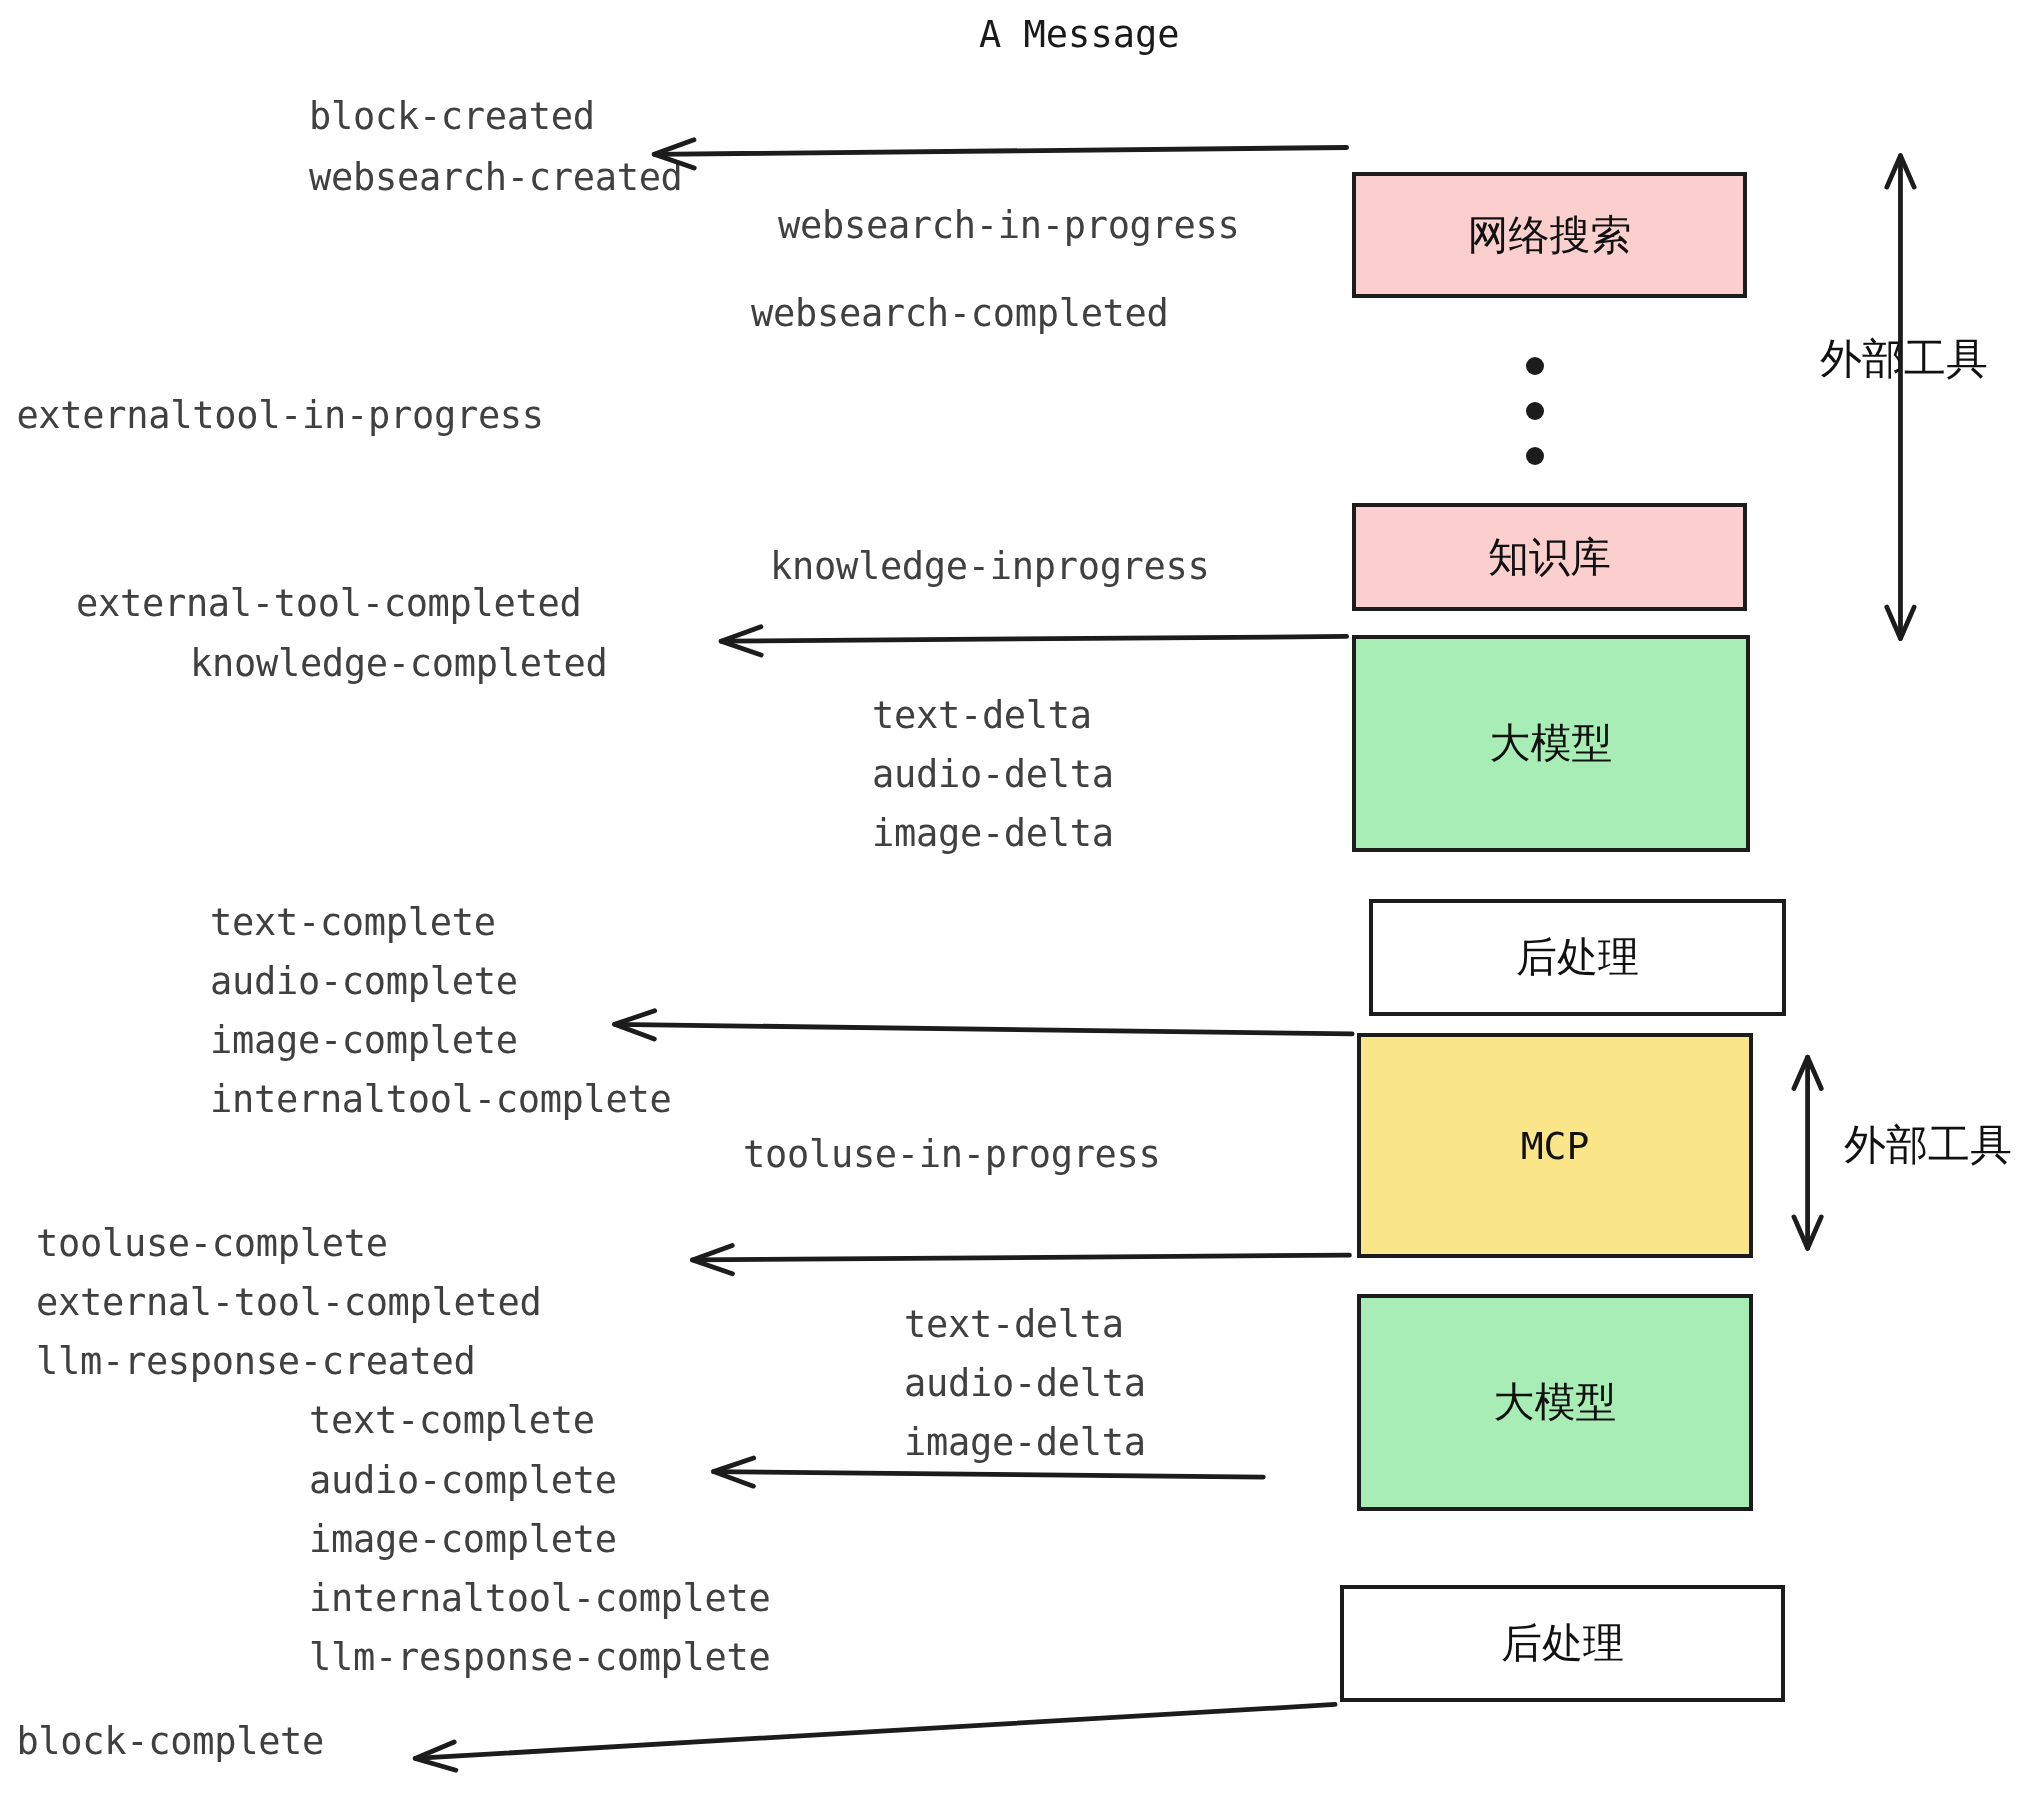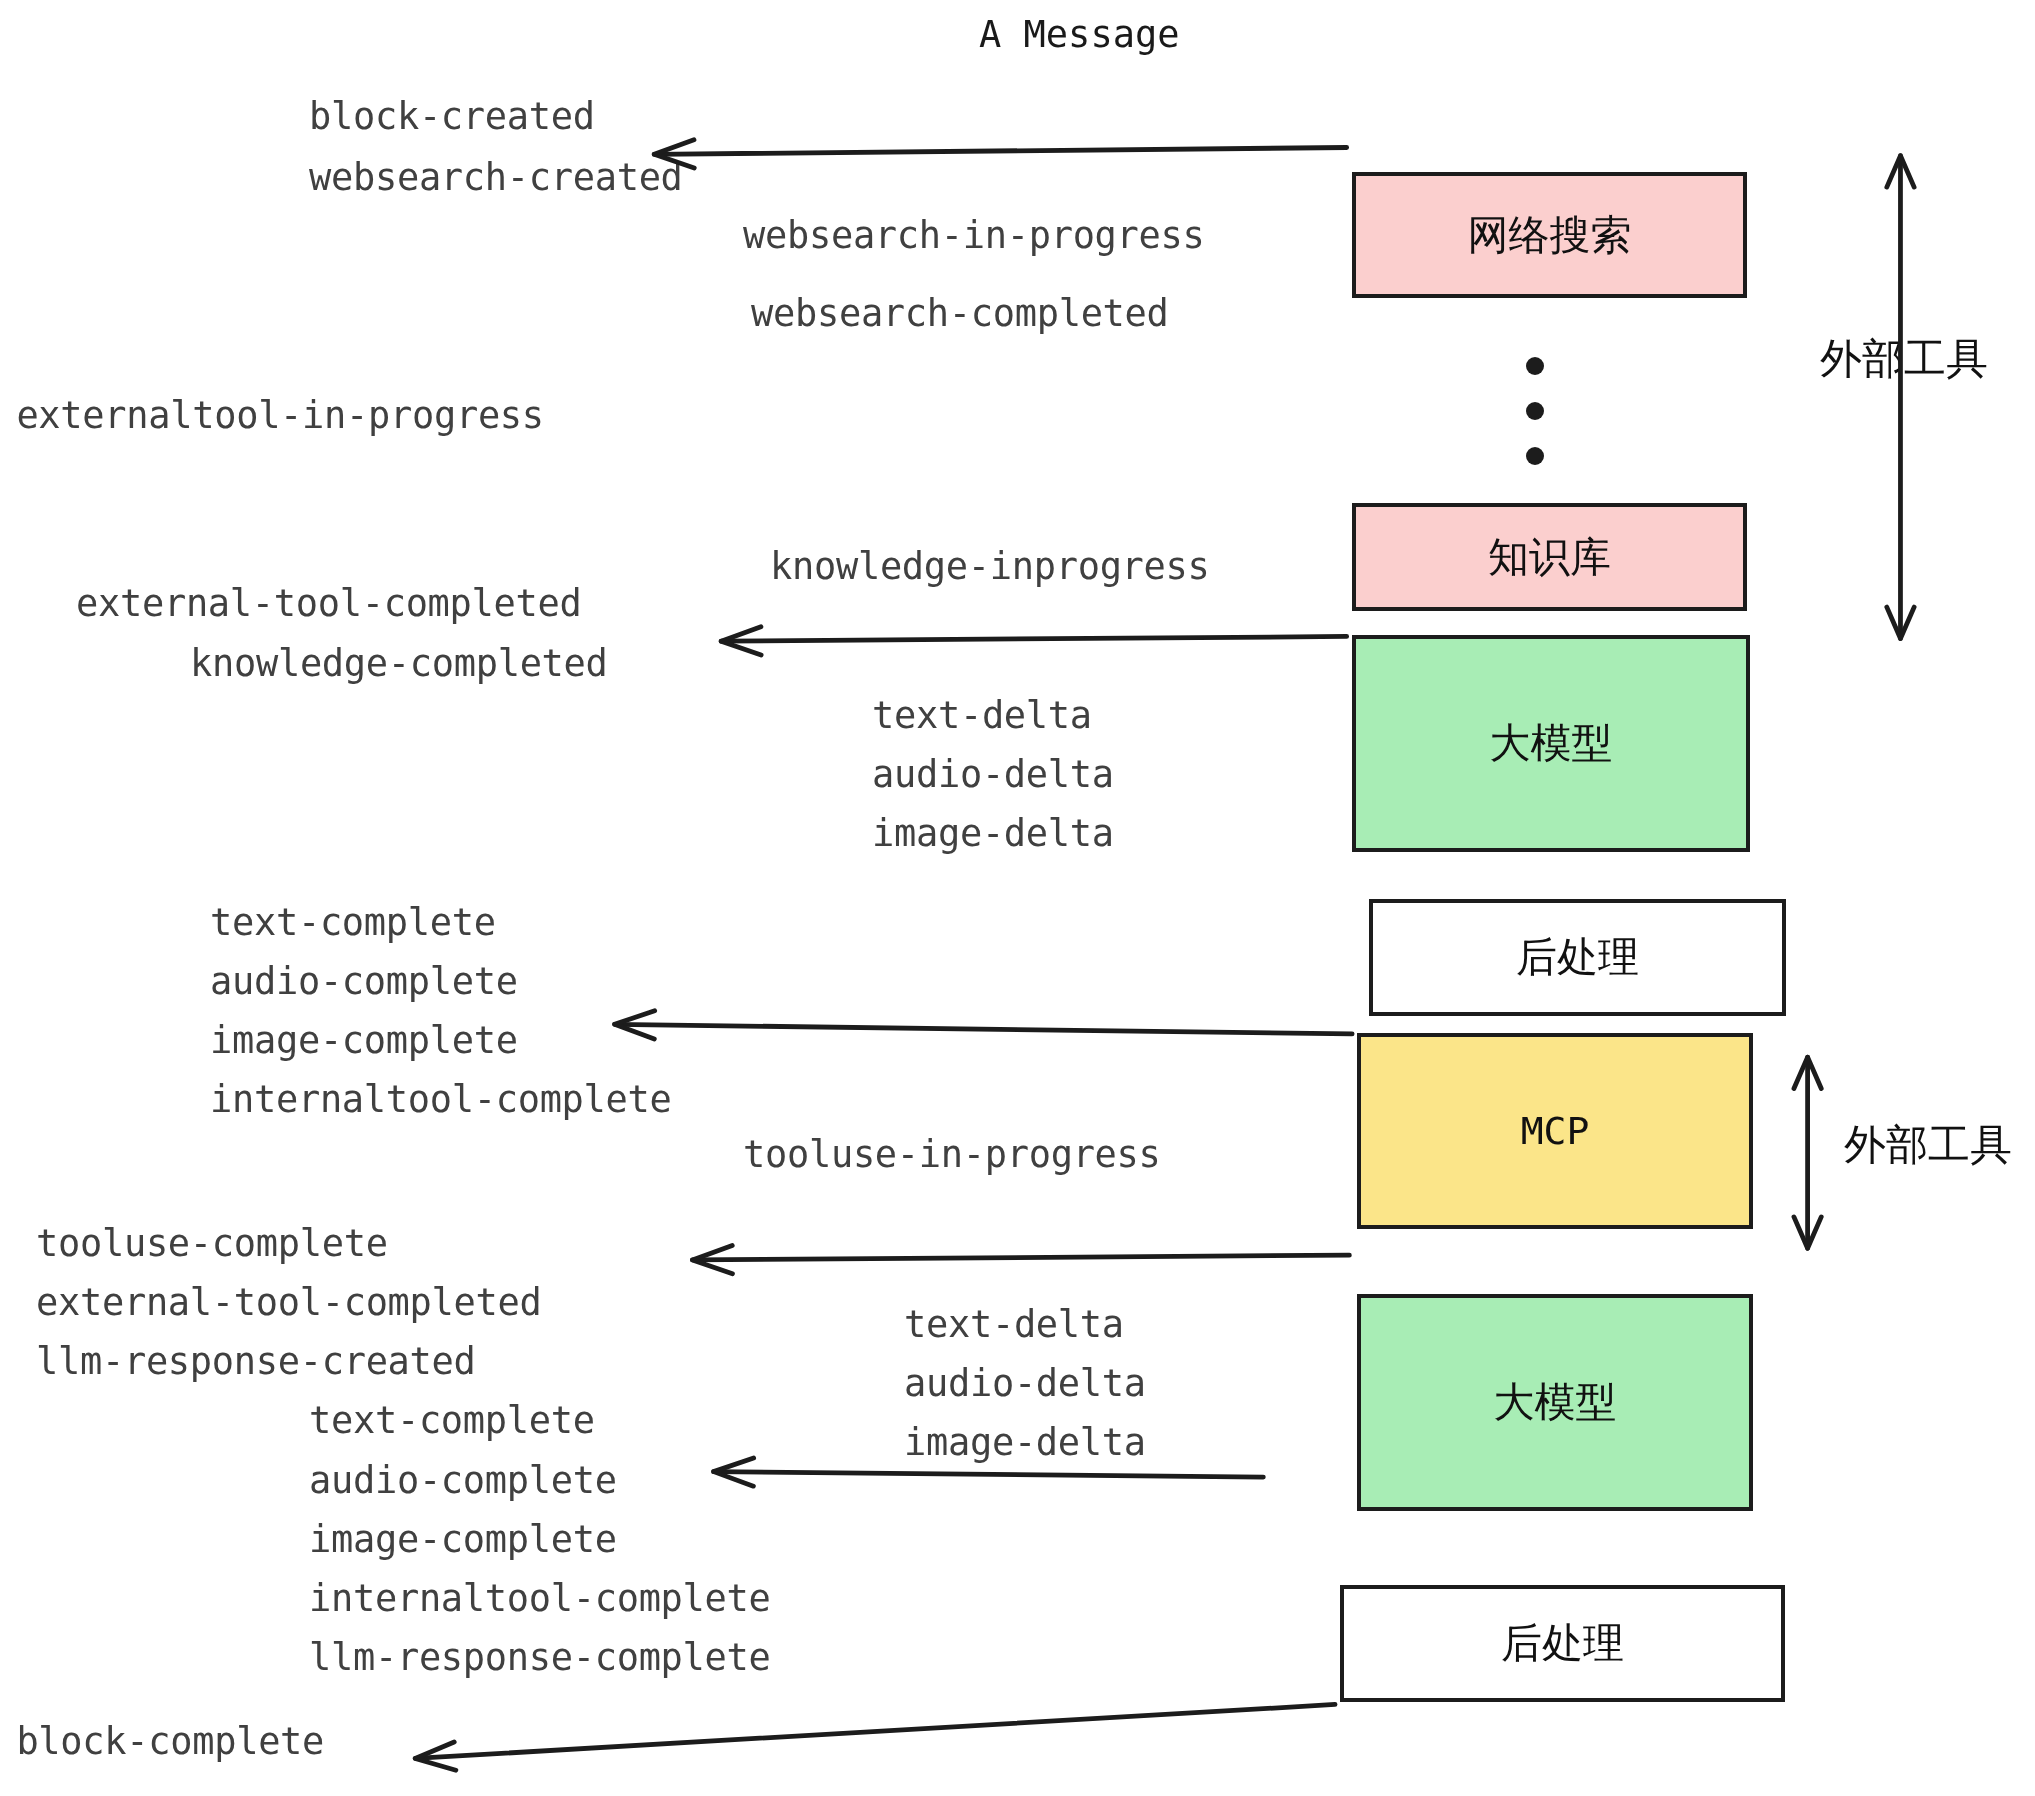--- a/index.html
+++ b/index.html
@@ -74,21 +74,21 @@
 </head>
 <body>
 
 <div id="canvas">
 
   <div class="title" id="title-el" style="left:979px; top:16.4px;">A Message</div>
 
   <div id="events-layer">
       <div class="evt" style="left: 309px; top: 98px;">block-created</div>
       <div class="evt" style="left: 309px; top: 159px;">websearch-created</div>
-      <div class="evt" style="left: 743px; top: 207px; margin-top: 10px;">websearch-in-progress</div>
+      <div class="evt" style="left: 778px; top: 207px;">websearch-in-progress</div>
       <div class="evt" style="left: 751px; top: 295px;">websearch-completed</div>
       <div class="evt" style="left: 16.4px; top: 397px;">externaltool-in-progress</div>
       <div class="evt" style="left: 770px; top: 548px;">knowledge-inprogress</div>
       <div class="evt" style="left: 76px; top: 585px;">external-tool-completed</div>
       <div class="evt" style="left: 190px; top: 645px;">knowledge-completed</div>
       <div class="evt" style="left: 872px; top: 697px;">text-delta</div>
       <div class="evt" style="left: 872px; top: 756px;">audio-delta</div>
       <div class="evt" style="left: 872px; top: 815px;">image-delta</div>
       <div class="evt" style="left: 210px; top: 904px;">text-complete</div>
       <div class="evt" style="left: 210px; top: 963px;">audio-complete</div>
@@ -114,21 +114,21 @@
       </div>
       <div class="nodebox" style="left: 1352px; top: 503px; width: 395px; height: 108px; background: rgb(251, 207, 206); justify-content: center;">
         <span>知识库</span>
       </div>
       <div class="nodebox" style="left: 1352px; top: 635px; width: 398px; height: 217px; background: rgb(168, 237, 181);">
         <span>大模型</span>
       </div>
       <div class="nodebox" style="left: 1369px; top: 899px; width: 417px; height: 117px; background: rgb(255, 255, 255);">
         <span>后处理</span>
       </div>
-      <div class="nodebox mono-label" style="left: 1357px; top: 1033px; width: 396px; height: 196px; background: rgb(251, 229, 137);">
+      <div class="nodebox mono-label" style="left: 1357px; top: 1033px; width: 396px; height: 225px; background: rgb(251, 229, 137);">
         <span>MCP</span>
       </div>
       <div class="nodebox" style="left: 1357px; top: 1294px; width: 396px; height: 217px; background: rgb(168, 237, 181);">
         <span>大模型</span>
       </div>
       <div class="nodebox" style="left: 1340px; top: 1585px; width: 445px; height: 117px; background: rgb(255, 255, 255);">
         <span>后处理</span>
       </div>
     </div>
   <div id="dots-layer">

